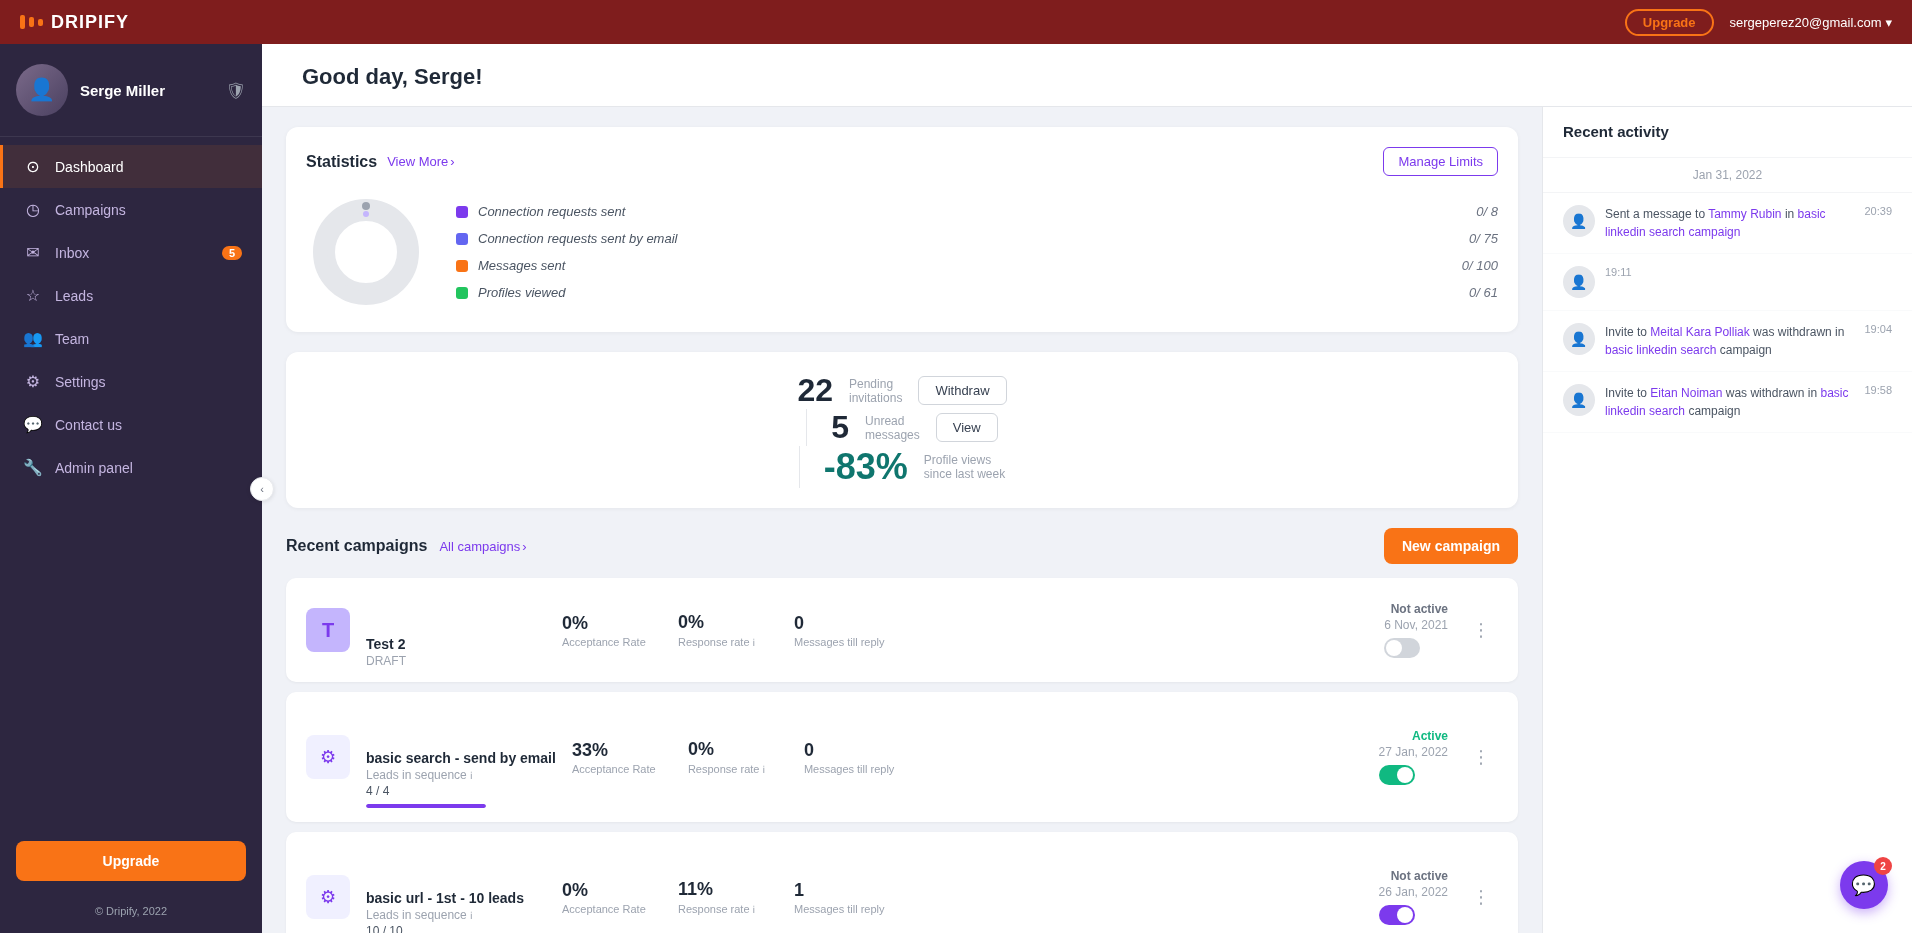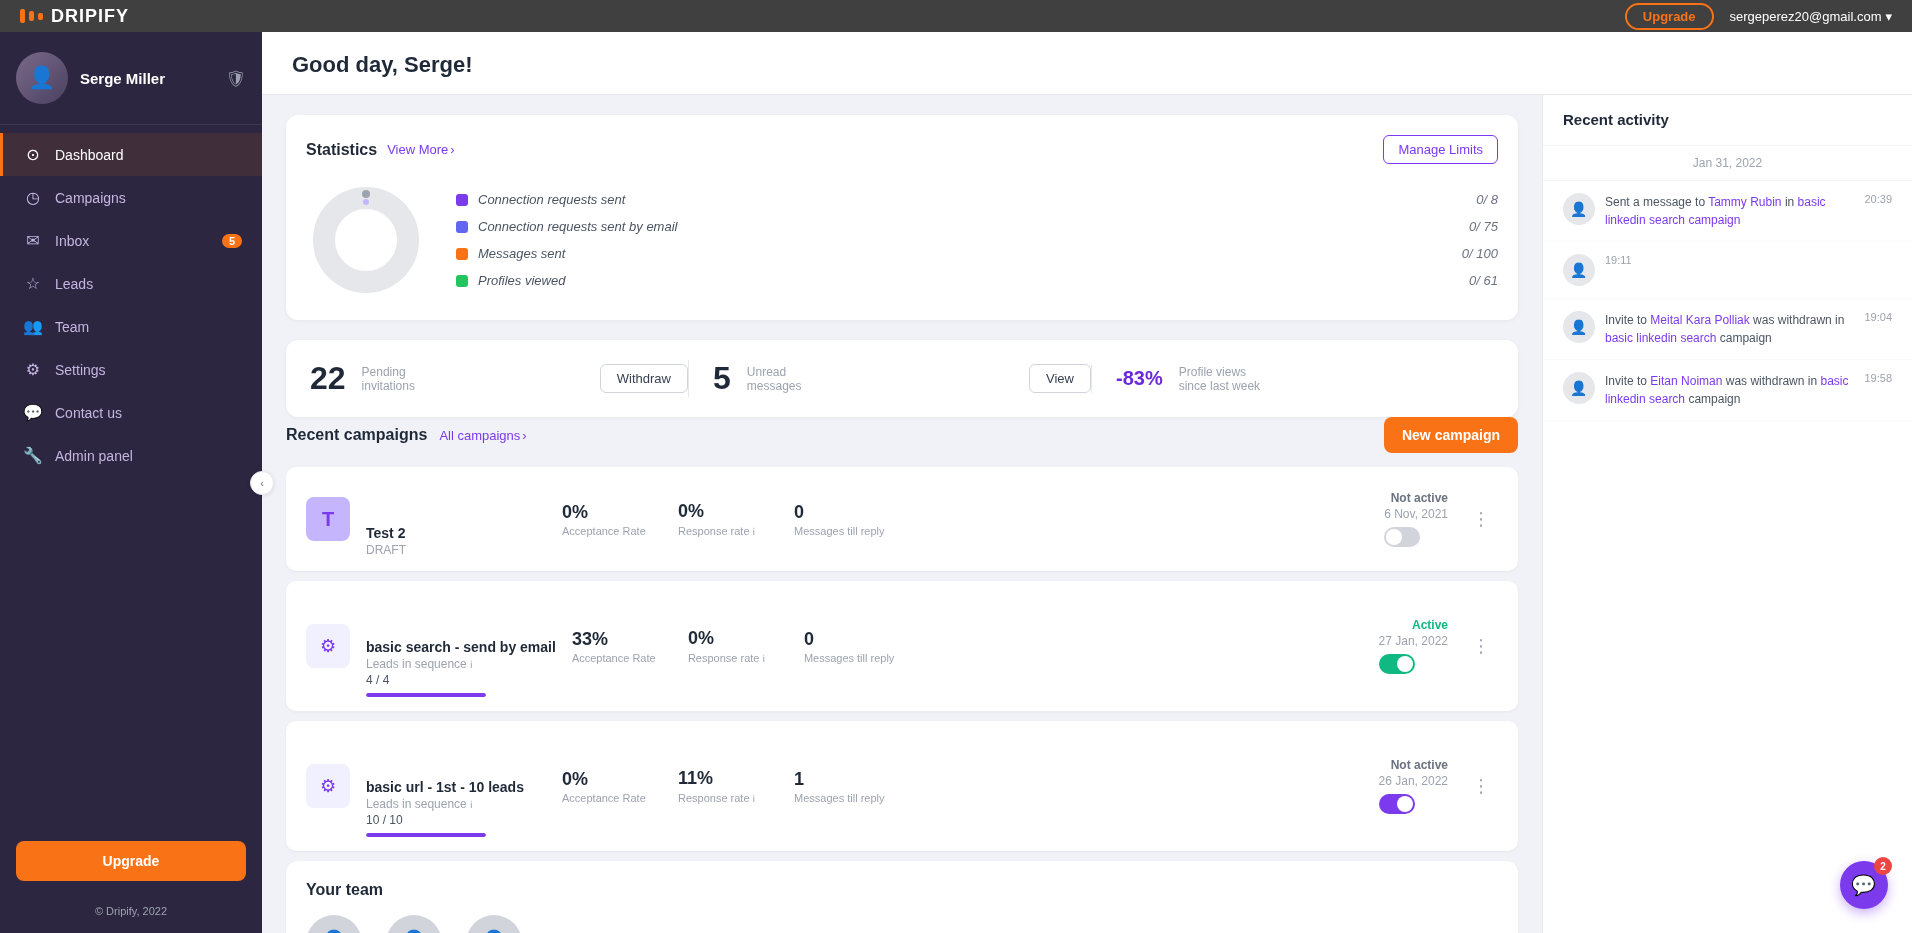--- a/index.html
+++ b/index.html
@@ -1,21 +1,21 @@
 <!DOCTYPE html>
 <html><head>
   <meta charset="utf-8">
   <style>
     * { box-sizing: border-box; margin: 0; padding: 0; }
     body { font-family: 'Segoe UI', Arial, sans-serif; background: #f0f2f7; display: flex; flex-direction: column; height: 100vh; overflow: hidden; }
 
     
     .topnav {
-      background: #404040;
-      height: 32px;
+      background: #7f1d1d;
+      height: 44px;
       display: flex;
       align-items: center;
       justify-content: space-between;
       padding: 0 20px;
       flex-shrink: 0;
     }
     .topnav-logo {
       display: flex;
       align-items: center;
       gap: 8px;
@@ -186,21 +186,21 @@
     .main-content {
       flex: 1;
       overflow-y: auto;
       padding: 0;
       background: #f0f2f7;
     }
 
     
     .page-header {
       background: white;
-      padding: 20px 30px 16px;
+      padding: 20px 40px 16px;
       border-bottom: 1px solid #e5e7eb;
     }
     .page-title { font-size: 22px; font-weight: 700; color: #1f2937; }
     .page-subtitle { font-size: 13px; color: #9ca3af; margin-top: 2px; }
 
     
     .content-grid {
       display: flex;
       gap: 0;
       padding: 0;
@@ -268,21 +268,23 @@
     .stat-value { font-size: 13px; color: #6b7280; }
 
     
     .metrics-row {
       background: white;
       border-radius: 12px;
       padding: 20px 24px;
       display: flex;
       align-items: center;
       gap: 0;
+      margin-bottom: 20px;
       box-shadow: 0 1px 4px rgba(0,0,0,0.05);
+      flex-direction: column;
     }
     .metric-block {
       flex: 1;
       display: flex;
       align-items: center;
       gap: 16px;
     }
     .metric-block + .metric-block { border-left: 1px solid #e5e7eb; padding-left: 24px; }
     .metric-num { font-size: 32px; font-weight: 700; color: #1f2937; }
     .metric-info { display: flex; flex-direction: column; gap: 2px; }
@@ -290,21 +292,21 @@
     .metric-action-btn {
       border: 1px solid #d1d5db;
       background: white;
       border-radius: 6px;
       padding: 6px 16px;
       font-size: 13px;
       color: #374151;
       cursor: pointer;
       margin-left: auto;
     }
-    .metric-neg { color: #6d28d9; font-size: 20px; font-weight: 700; }
+    .metric-neg { color: #0f766e; font-size: 36px; font-weight: 700; }
     .section-title { font-size: 16px; font-weight: 600; color: #1f2937; }
     .all-campaigns-link { color: #7c3aed; font-size: 13px; cursor: pointer; display: flex; align-items: center; gap: 2px; }
     .new-campaign-btn {
       background: #f97316;
       color: white;
       border: none;
       border-radius: 8px;
       padding: 10px 18px;
       font-size: 14px;
       font-weight: 600;

